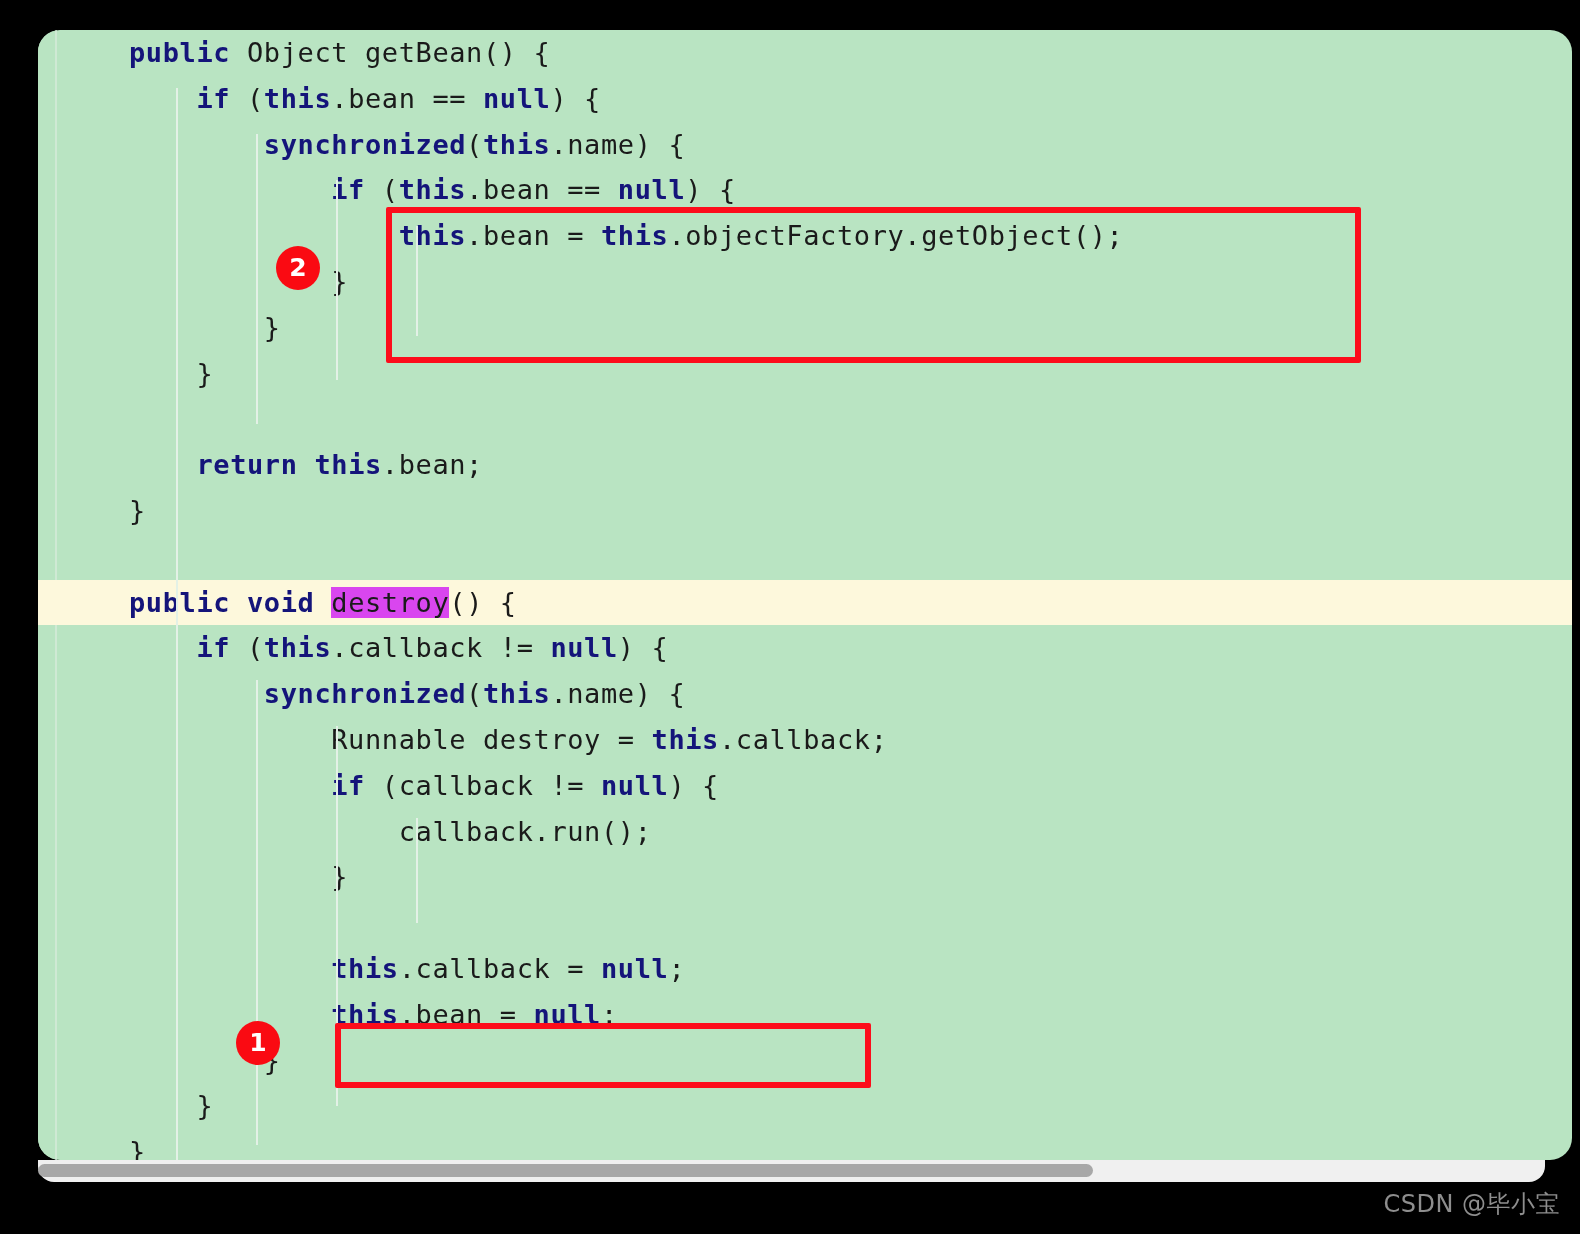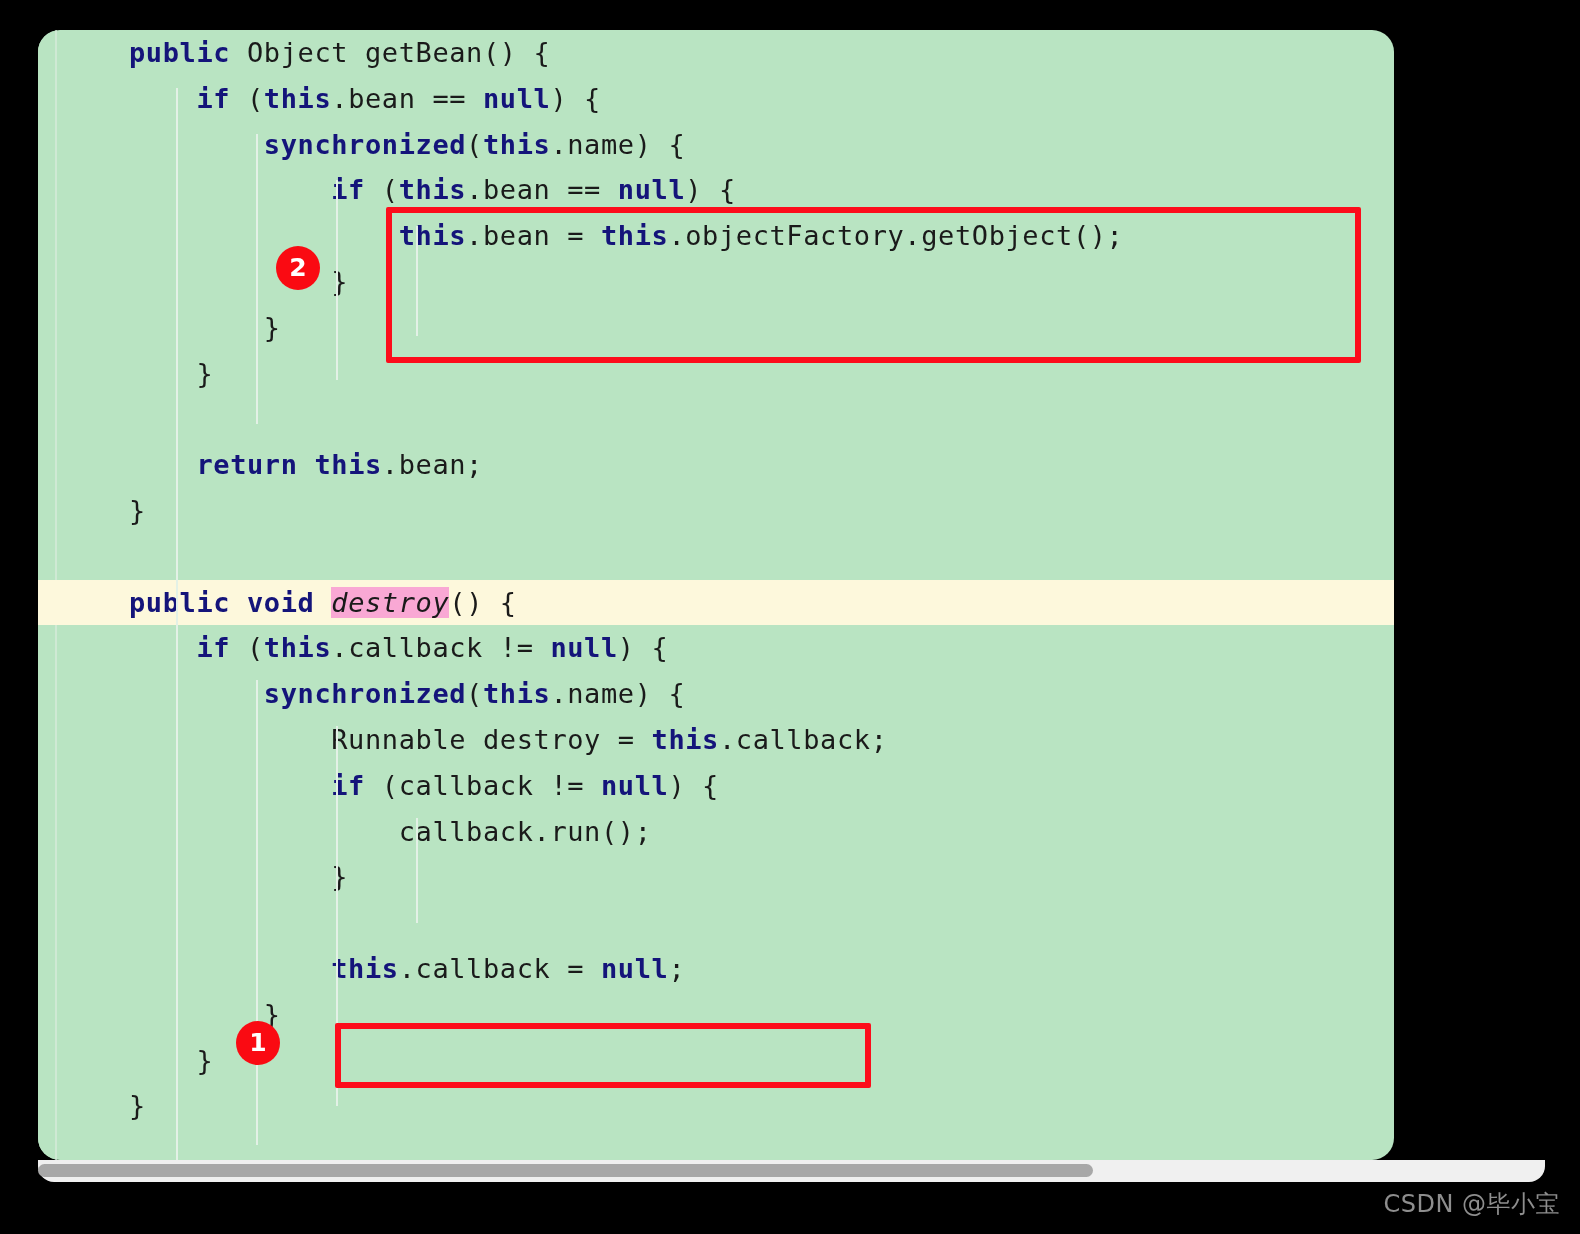--- a/index.html
+++ b/index.html
@@ -13,21 +13,21 @@
     position: relative;
     overflow: hidden;
     font-family: "DejaVu Sans Mono", monospace;
   }
 
   
   #code-panel {
     position: absolute;
     left: 38px;
     top: 30px;
-    width: 1356px;
+    width: 1534px;
     height: 1130px;
     background: #b9e4c2;
     border-radius: 22px;
     overflow: hidden;
   }
 
   
   #gutter-strip {
     position: absolute;
     left: 0;
@@ -66,22 +66,21 @@
   }
   .kw {
     color: #14147a;
     font-weight: bold;
   }
   .pl {
     color: #1a1a1a;
     font-weight: normal;
   }
   .sel {
-    background: #f9a8d4;
-    font-style: italic;
+    background: #d946ef;
   }
 
   
   .guide {
     position: absolute;
     width: 2px;
     background: #e3f1e6;
     z-index: 1;
   }
 
@@ -189,20 +188,21 @@
       <div class="code-line"><span class="txt"></span></div>
       <div class="code-line hl"><span class="txt"><span class="kw">public void</span><span class="pl"> </span><span class="pl sel">destroy</span><span class="pl">() {</span></span></div>
       <div class="code-line"><span class="txt">    <span class="kw">if</span><span class="pl"> (</span><span class="kw">this</span><span class="pl">.callback != </span><span class="kw">null</span><span class="pl">) {</span></span></div>
       <div class="code-line"><span class="txt">        <span class="kw">synchronized</span><span class="pl">(</span><span class="kw">this</span><span class="pl">.name) {</span></span></div>
       <div class="code-line"><span class="txt">            <span class="pl">Runnable destroy = </span><span class="kw">this</span><span class="pl">.callback;</span></span></div>
       <div class="code-line"><span class="txt">            <span class="kw">if</span><span class="pl"> (callback != </span><span class="kw">null</span><span class="pl">) {</span></span></div>
       <div class="code-line"><span class="txt">                <span class="pl">callback.run();</span></span></div>
       <div class="code-line"><span class="txt">            <span class="pl">}</span></span></div>
       <div class="code-line"><span class="txt"></span></div>
       <div class="code-line"><span class="txt">            <span class="kw">this</span><span class="pl">.callback = </span><span class="kw">null</span><span class="pl">;</span></span></div>
+      <div class="code-line"><span class="txt">            <span class="kw">this</span><span class="pl">.bean = </span><span class="kw">null</span><span class="pl">;</span></span></div>
       <div class="code-line"><span class="txt">        <span class="pl">}</span></span></div>
       <div class="code-line"><span class="txt">    <span class="pl">}</span></span></div>
       <div class="code-line"><span class="txt"><span class="pl">}</span></span></div>
     </div>
 
   <div class="anno-box" id="anno-box-2" style="left: 348px; top: 177px; width: 975px; height: 156px; border-color: rgb(252, 13, 27);"></div>
   <div class="anno-box" id="anno-box-1" style="left: 297px; top: 993px; width: 536px; height: 65px; border-color: rgb(252, 13, 27);"></div>
 
   <div class="badge" id="badge-2" style="left: 238px; top: 216px; background: rgb(250, 10, 18);">2</div>
   <div class="badge" id="badge-1" style="left: 198px; top: 991px; background: rgb(250, 10, 18);">1</div>

